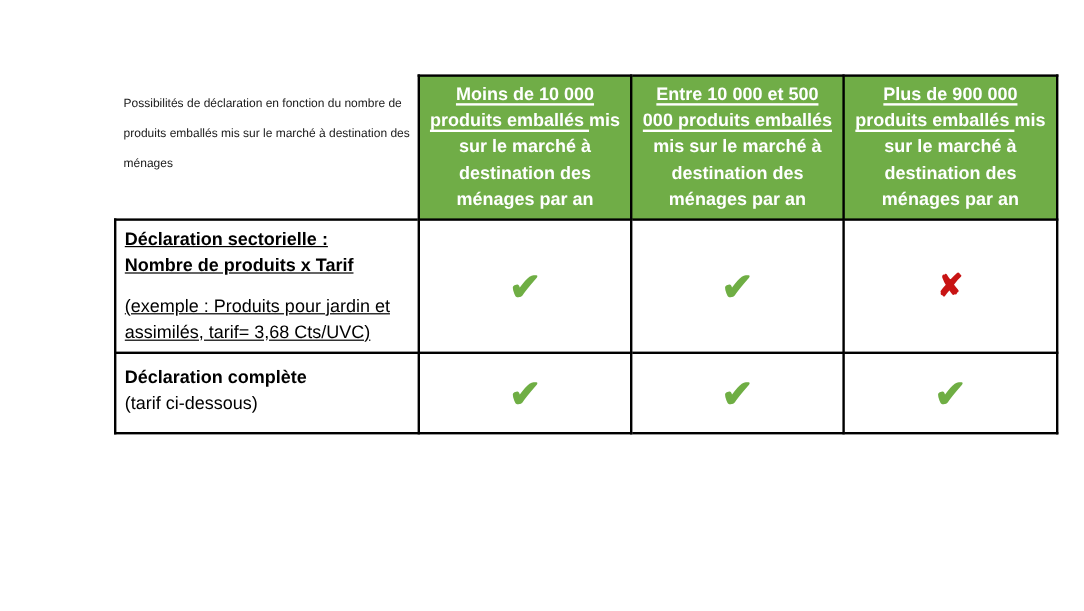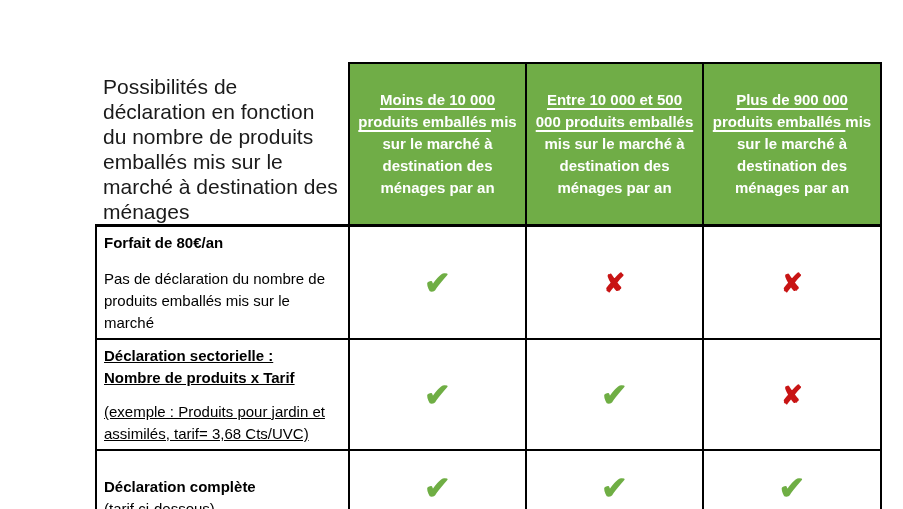--- a/index.html
+++ b/index.html
@@ -30,21 +30,21 @@
     width: 785px;
   }
   col.c-label { width: 253px; }
   col.c-data  { width: 177px; }
   col.c-data-last { width: 178px; }
 
   td { border: 2px solid var(--border); vertical-align: top; }
 
   
   td.corner { border: none; padding: 11px 6px 0 7px; }
-  .intro-text { font-size: 21px; line-height: 25px; color: #1a1a1a; }
+  .intro-text { font-size: 10px; line-height: 25px; color: #1a1a1a; }
 
   tr.header-row { height: 115px; }
   td.head {
     background: var(--header_bg);
     color: var(--header_text);
     font-weight: bold;
     font-size: 15px;
     line-height: 22px;
     text-align: center;
     vertical-align: middle;
@@ -60,21 +60,21 @@
   tr.r0 { height: 106px; }
   tr.r1 { height: 105px; text-decoration: underline; }
   tr.r2 { height: 67px; }
   tr.r0 td { border-top: 3px solid var(--border); }
 
   td.label-cell { padding: 5px 8px 4px 7px; font-size: 15px; line-height: 22px; }
   td.label-cell .t, td.label-cell .t2 { font-weight: bold; }
   td.label-cell .t2:empty { display: none; }
   td.label-cell .d { margin-top: 12px; }
   tr.r0 td.label-cell .d { margin-top: 14px; }
-  tr.r2 td.label-cell { padding-top: 25px; }
+  tr.r2 td.label-cell { padding-top: 9px; }
   tr.r2 td.label-cell .d { margin-top: 0; }
 
   td.mark-cell { text-align: center; vertical-align: middle; }
   .mark { display: inline-block; font-weight: bold; }
   .mark.check { color: var(--check_green); font-size: 32px; line-height: 32px; }
   .mark.cross { color: var(--cross_red); font-size: 26px; line-height: 26px; }
 </style>
 </head>
 <body>
 
@@ -95,30 +95,20 @@
         <span class="u">Moins de 10 000 produits emballés </span><span>mis sur le marché à destination des ménages par an</span>
       </td>
       <td class="head">
         <span class="u">Entre 10 000 et 500 000 produits emballés </span><span>mis sur le marché à destination des ménages par an</span>
       </td>
       <td class="head">
         <span class="u">Plus de 900 000 produits emballés </span><span>mis sur le marché à destination des ménages par an</span>
       </td>
     </tr>
 
-    <tr class="r0">
-      <td class="label-cell">
-        <p class="t">Forfait de 80€/an</p>
-
-        <p class="d">Pas de déclaration du nombre de produits emballés mis sur le marché</p>
-      </td>
-      <td class="mark-cell"><span class="mark check">✔</span></td>
-      <td class="mark-cell"><span class="mark cross">✘</span></td>
-      <td class="mark-cell"><span class="mark cross">✘</span></td>
-    </tr>
 
     <tr class="r1">
       <td class="label-cell">
         <p class="t">Déclaration sectorielle :</p>
         <p class="t2">Nombre de produits x Tarif</p>
         <p class="d">(exemple : Produits pour jardin et assimilés, tarif= 3,68 Cts/UVC)</p>
       </td>
       <td class="mark-cell"><span class="mark check">✔</span></td>
       <td class="mark-cell"><span class="mark check">✔</span></td>
       <td class="mark-cell"><span class="mark cross">✘</span></td>

